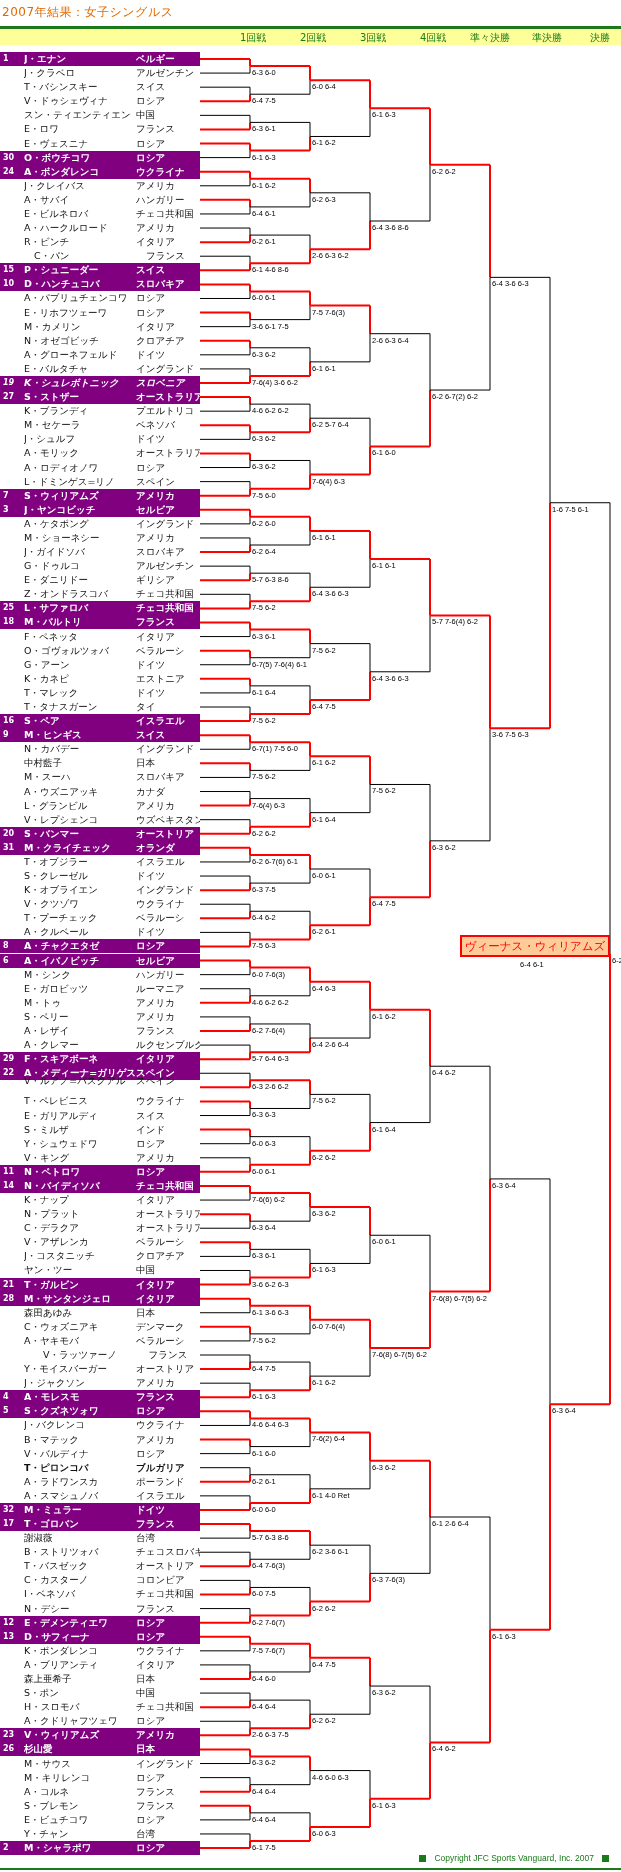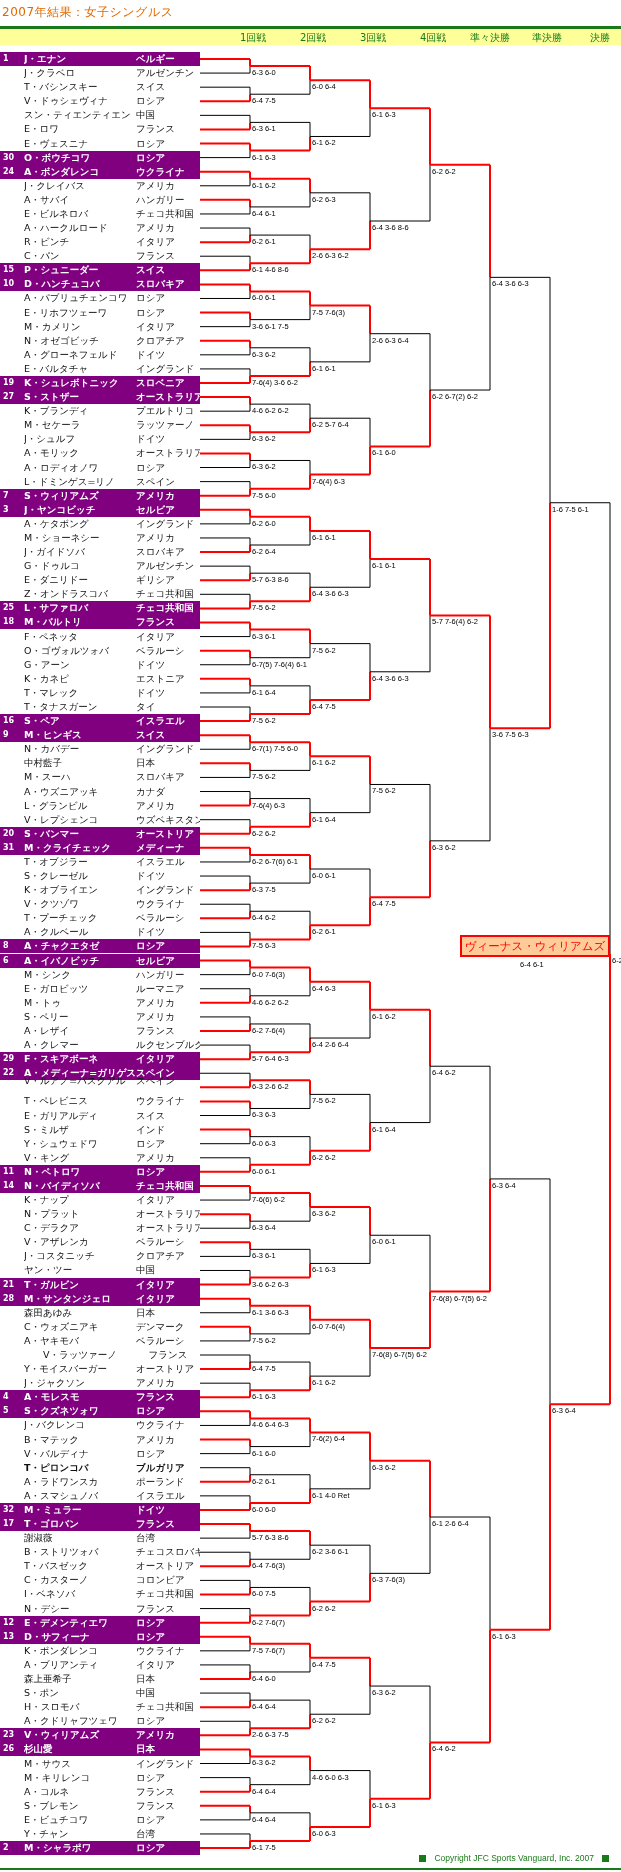--- a/index.html
+++ b/index.html
@@ -102,21 +102,21 @@
     <div class="player-row" style="top: 169.044px;">
       <span class="seed"></span>
       <span class="pname">A・ハークルロード</span>
       <span class="pcountry">アメリカ</span>
     </div>
     <div class="player-row" style="top: 183.131px;">
       <span class="seed"></span>
       <span class="pname">R・ビンチ</span>
       <span class="pcountry">イタリア</span>
     </div>
-    <div class="player-row" style="top: 197.218px;">
+    <div class="player-row" style="top: 197.218px; margin-left: 10px;">
       <span class="seed"></span>
       <span class="pname">C・パン</span>
       <span class="pcountry">フランス</span>
     </div>
     <div class="player-row seeded" style="top: 211.305px;">
       <span class="seed">15</span>
       <span class="pname">P・シュニーダー</span>
       <span class="pcountry">スイス</span>
     </div>
     <div class="player-row seeded" style="top: 225.392px;">
@@ -147,39 +147,39 @@
     <div class="player-row" style="top: 295.827px;">
       <span class="seed"></span>
       <span class="pname">A・グローネフェルド</span>
       <span class="pcountry">ドイツ</span>
     </div>
     <div class="player-row" style="top: 309.914px;">
       <span class="seed"></span>
       <span class="pname">E・バルタチャ</span>
       <span class="pcountry">イングランド</span>
     </div>
-    <div class="player-row seeded" style="top: 324.001px;">
+    <div class="player-row seeded" style="top: 324.001px; font-style: italic;">
       <span class="seed">19</span>
       <span class="pname">K・シュレボトニック</span>
       <span class="pcountry">スロベニア</span>
     </div>
     <div class="player-row seeded" style="top: 338.088px;">
       <span class="seed">27</span>
       <span class="pname">S・ストザー</span>
       <span class="pcountry">オーストラリア</span>
     </div>
     <div class="player-row" style="top: 352.175px;">
       <span class="seed"></span>
       <span class="pname">K・ブランディ</span>
       <span class="pcountry">プエルトリコ</span>
     </div>
     <div class="player-row" style="top: 366.262px;">
       <span class="seed"></span>
       <span class="pname">M・セケーラ</span>
-      <span class="pcountry">ラッツァーノ</span>
+      <span class="pcountry">ベネソバ</span>
     </div>
     <div class="player-row" style="top: 380.349px;">
       <span class="seed"></span>
       <span class="pname">J・シュルフ</span>
       <span class="pcountry">ドイツ</span>
     </div>
     <div class="player-row" style="top: 394.436px;">
       <span class="seed"></span>
       <span class="pname">A・モリック</span>
       <span class="pcountry">オーストラリア</span>
@@ -315,21 +315,21 @@
       <span class="pcountry">ウズベキスタン</span>
     </div>
     <div class="player-row seeded" style="top: 774.785px;">
       <span class="seed">20</span>
       <span class="pname">S・バンマー</span>
       <span class="pcountry">オーストリア</span>
     </div>
     <div class="player-row seeded" style="top: 788.872px;">
       <span class="seed">31</span>
       <span class="pname">M・クライチェック</span>
-      <span class="pcountry">メディーナ</span>
+      <span class="pcountry">オランダ</span>
     </div>
     <div class="player-row" style="top: 802.959px;">
       <span class="seed"></span>
       <span class="pname">T・オブジラー</span>
       <span class="pcountry">イスラエル</span>
     </div>
     <div class="player-row" style="top: 817.046px;">
       <span class="seed"></span>
       <span class="pname">S・クレーゼル</span>
       <span class="pcountry">ドイツ</span>

